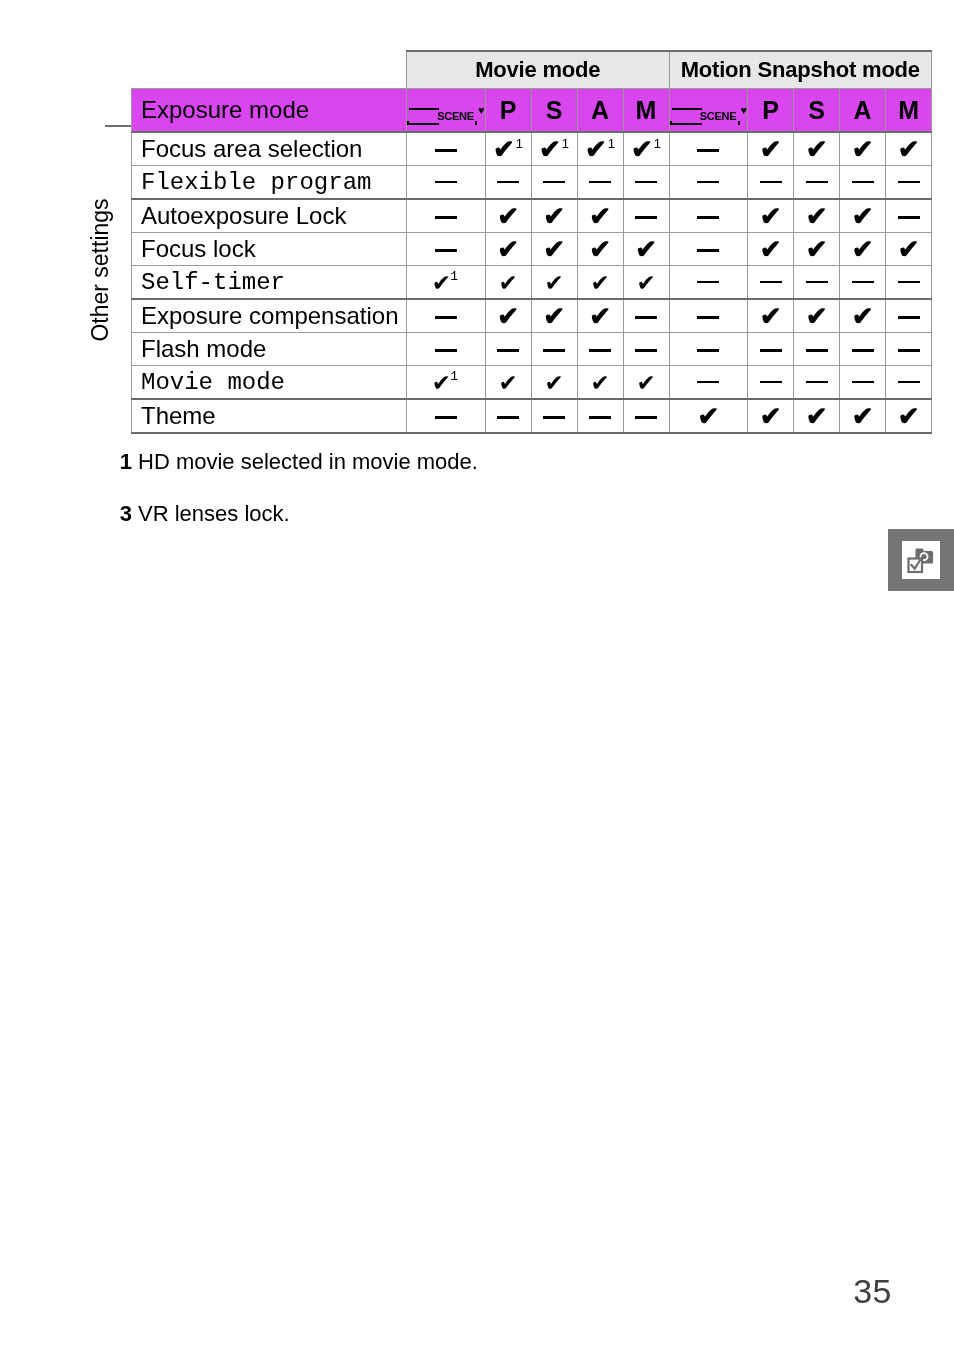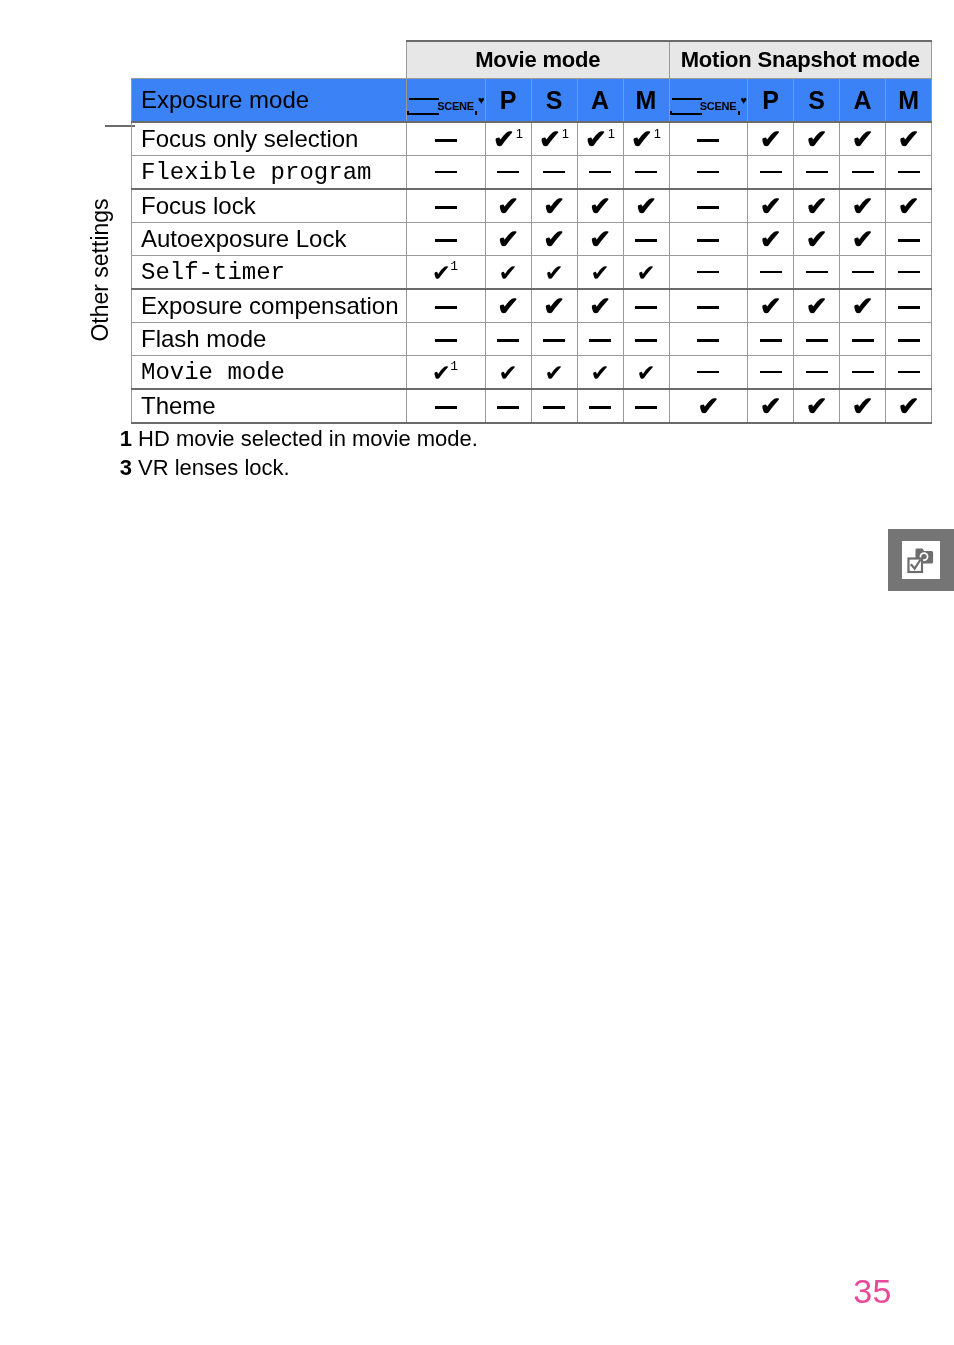--- a/index.html
+++ b/index.html
@@ -44,21 +44,21 @@
   .side-tab .tab-icon svg { display: block; }
 
   
   .folio {
     position: absolute;
     right: 62px;
     top: 1272px;
     font-size: 34px;
     font-weight: 400;
     letter-spacing: 0.5px;
-    color: #ec4899;
+    color: #404040;
   }
 
   
   .side-label-wrap {
     position: absolute;
     left: 83px;
     top: 122px;
     width: 34px;
     height: 296px;
   }
@@ -79,21 +79,21 @@
     top: 125px;
     width: 30px;
     height: 2px;
     background: #6b6b6b;
   }
 
   
   .tbl-wrap {
     position: absolute;
     left: 131px;
-    top: 40px;
+    top: 50px;
   }
   table.matrix {
     border-collapse: collapse;
     table-layout: fixed;
     font-size: 23px;
   }
   table.matrix td, table.matrix th {
     padding: 0;
     margin: 0;
     border: 1px solid #9a9a9a;
@@ -121,21 +121,21 @@
     border: none;
   }
   tr.group-row td.grp {
     border-left: 1px solid #9a9a9a;
     border-right: 1px solid #9a9a9a;
   }
 
   
   tr.mode-row td {
     height: 42px;
-    background: #3b82f6;
+    background: #d946ef;
     font-weight: bold;
     font-size: 25px;
   }
   tr.mode-row td.rowhead {
     text-align: left;
     padding-left: 9px;
     font-weight: 400;
     font-size: 24px;
     border-left: 1px solid #9a9a9a;
   }
@@ -225,20 +225,21 @@
   
   .footnotes {
     position: absolute;
     left: 110px;
     top: 424px;
     font-size: 22px;
     line-height: 29px;
   }
   .footnotes .fn {
     white-space: nowrap;
+    margin-top: 23px;
   }
   .footnotes .fn-num {
     font-weight: bold;
     display: inline-block;
     width: 22px;
     text-align: right;
     margin-right: 6px;
   }
 </style>
 </head>
@@ -304,21 +305,21 @@
                 <span class="scene-heart">♥</span>
             </span>
           </td>
           <td class="thickbottom">P</td>
           <td class="thickbottom">S</td>
           <td class="thickbottom">A</td>
           <td class="thickbottom">M</td>
         </tr>
 
       <tr class="body-row">
-            <td class="rowhead">Focus only selection</td>
+            <td class="rowhead">Focus area selection</td>
             <td><span class="mark-dash"></span></td>
             <td><span class="mark-check">✔</span><span class="sup">1</span></td>
             <td><span class="mark-check">✔</span><span class="sup">1</span></td>
             <td><span class="mark-check">✔</span><span class="sup">1</span></td>
             <td><span class="mark-check">✔</span><span class="sup">1</span></td>
             <td><span class="mark-dash"></span></td>
             <td><span class="mark-check">✔</span></td>
             <td><span class="mark-check">✔</span></td>
             <td><span class="mark-check">✔</span></td>
             <td><span class="mark-check">✔</span></td>
@@ -330,44 +331,44 @@
             <td><span class="mark-dash"></span></td>
             <td><span class="mark-dash"></span></td>
             <td><span class="mark-dash"></span></td>
             <td><span class="mark-dash"></span></td>
             <td><span class="mark-dash"></span></td>
             <td><span class="mark-dash"></span></td>
             <td><span class="mark-dash"></span></td>
             <td><span class="mark-dash"></span></td>
           </tr>
           <tr class="body-row">
+            <td class="rowhead">Autoexposure Lock</td>
+            <td><span class="mark-dash"></span></td>
+            <td><span class="mark-check">✔</span></td>
+            <td><span class="mark-check">✔</span></td>
+            <td><span class="mark-check">✔</span></td>
+            <td><span class="mark-dash"></span></td>
+            <td><span class="mark-dash"></span></td>
+            <td><span class="mark-check">✔</span></td>
+            <td><span class="mark-check">✔</span></td>
+            <td><span class="mark-check">✔</span></td>
+            <td><span class="mark-dash"></span></td>
+          </tr>
+          <tr class="body-row">
             <td class="rowhead">Focus lock</td>
             <td><span class="mark-dash"></span></td>
             <td><span class="mark-check">✔</span></td>
             <td><span class="mark-check">✔</span></td>
             <td><span class="mark-check">✔</span></td>
             <td><span class="mark-check">✔</span></td>
             <td><span class="mark-dash"></span></td>
             <td><span class="mark-check">✔</span></td>
             <td><span class="mark-check">✔</span></td>
             <td><span class="mark-check">✔</span></td>
             <td><span class="mark-check">✔</span></td>
-          </tr>
-          <tr class="body-row">
-            <td class="rowhead">Autoexposure Lock</td>
-            <td><span class="mark-dash"></span></td>
-            <td><span class="mark-check">✔</span></td>
-            <td><span class="mark-check">✔</span></td>
-            <td><span class="mark-check">✔</span></td>
-            <td><span class="mark-dash"></span></td>
-            <td><span class="mark-dash"></span></td>
-            <td><span class="mark-check">✔</span></td>
-            <td><span class="mark-check">✔</span></td>
-            <td><span class="mark-check">✔</span></td>
-            <td><span class="mark-dash"></span></td>
           </tr>
           <tr class="body-row thick-below">
             <td class="rowhead">Self-timer</td>
             <td><span class="mark-check">✔</span><span class="sup">1</span></td>
             <td><span class="mark-check">✔</span></td>
             <td><span class="mark-check">✔</span></td>
             <td><span class="mark-check">✔</span></td>
             <td><span class="mark-check">✔</span></td>
             <td><span class="mark-dash"></span></td>
             <td><span class="mark-dash"></span></td>

